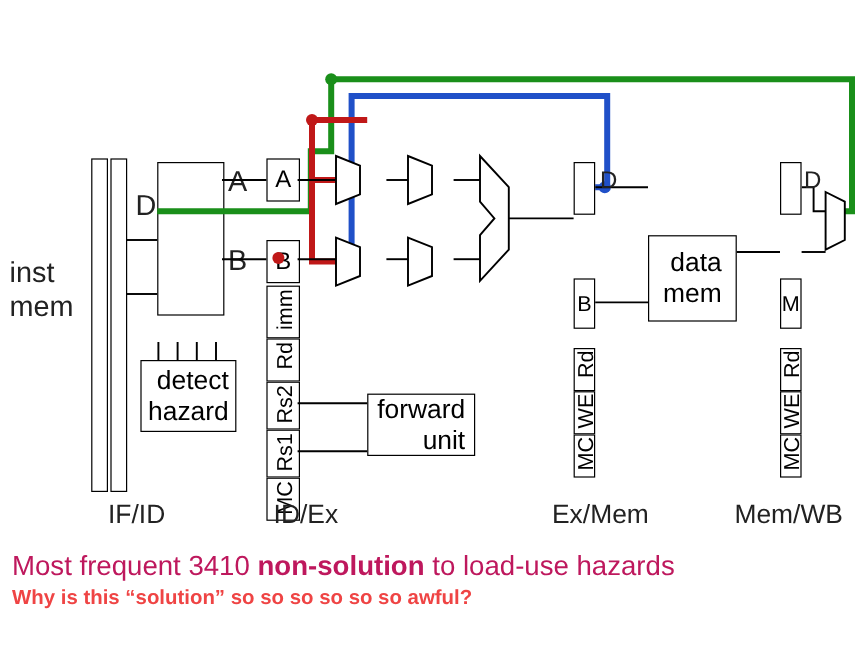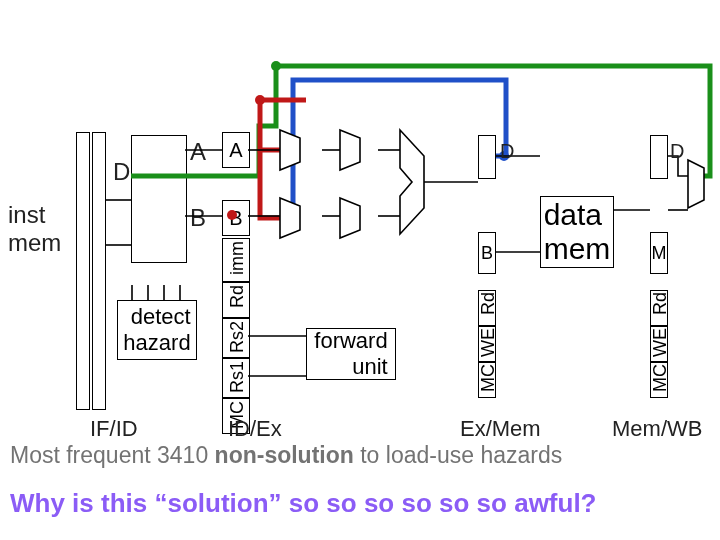--- a/index.html
+++ b/index.html
@@ -4,40 +4,40 @@
 <style>
   html,body{margin:0;padding:0;width:720px;height:540px;background:#fff;font-family:Arial,Helvetica,sans-serif;overflow:hidden}
   .slide{position:relative;width:720px;height:540px}
   .title{position:absolute;left:8px;top:6px;font-size:32px;color:#222;font-weight:400}
   .narrow-reg{position:absolute;border:1.7px solid #000;background:#fff}
   .block{position:absolute;border:1.7px solid #000;background:#fff}
   .block-lbl{position:absolute;font-size:24px;color:#222}
   .small-lbl{font-size:20px}
   .vlabel{position:absolute;font-size:18px;writing-mode:vertical-rl;transform:rotate(180deg);line-height:1}
   .stage-lbl{position:absolute;font-size:22px;color:#222}
-  .footer-1{position:absolute;left:10px;top:442px;font-size:23px;color:#737373}
-  .footer-2{position:absolute;left:10px;top:488px;font-size:26px;color:#8b5cf6;font-weight:bold}
+  .footer-1{position:absolute;left:10px;top:458px;font-size:23px;color:#be185d}
+  .footer-2{position:absolute;left:10px;top:488px;font-size:17px;color:#ef4444;font-weight:bold}
   .pagebox{position:absolute;right:2px;bottom:2px;width:53px;height:40px;background:#fcd9b6;border:none;display:flex;align-items:center;justify-content:center;font-size:17px;color:#333}
   svg{position:absolute;left:0;top:0}
   .wire-thin{stroke:#000;stroke-width:1.6;fill:none}
   .wire-green{stroke:#1a8f1a;stroke-width:5;fill:none}
   .wire-blue{stroke:#2050c8;stroke-width:5;fill:none}
   .wire-red{stroke:#c01818;stroke-width:5;fill:none}
   .dot-blue{fill:#2050c8}
   .dot-red{fill:#c01818}
   .dot-green{fill:#1a8f1a}
 </style>
 </head>
 <body>
 
 <div class="slide">
 
 
   <div class="block" style="left:8px;top:198px;width:60px;height:58px;border:none">
-    <div class="block-lbl" style="left:0;top:3px;white-space:pre;font-size:24px">inst
+    <div class="block-lbl" style="left:0;top:16px;white-space:pre;font-size:24px">inst
 mem</div>
   </div>
 
   <div class="narrow-reg" style="left:76px;top:132px;width:12px;height:276px"></div>
   <div class="narrow-reg" style="left:92px;top:132px;width:12px;height:276px"></div>
 
   <div class="block" style="left:131px;top:135px;width:54px;height:126px"></div>
   <div class="block-lbl" style="left:190px;top:138px">A</div>
   <div class="block-lbl" style="left:190px;top:204px">B</div>
   <div class="block-lbl" style="left:113px;top:158px">D</div>
@@ -117,21 +117,21 @@
   <div class="narrow-reg" style="left:478px;top:290px;width:16px;height:34px">
       <div class="vlabel" style="left:0;top:1px">Rd</div>
     </div>
   <div class="narrow-reg" style="left:478px;top:326px;width:16px;height:34px">
       <div class="vlabel" style="left:0;top:1px">WE</div>
     </div>
   <div class="narrow-reg" style="left:478px;top:362px;width:16px;height:34px">
       <div class="vlabel" style="left:0;top:1px">MC</div>
     </div>
 
-  <div class="block" style="left:540px;top:196px;width:72px;height:70px;display:flex;align-items:center;justify-content:center;white-space:pre;font-size:30px;text-align:left">data
+  <div class="block" style="left:540px;top:196px;width:72px;height:70px;display:flex;align-items:center;justify-content:center;white-space:pre;font-size:22px;text-align:right">data
 mem</div>
 
   <div class="narrow-reg" style="left:650px;top:135px;width:16px;height:42px"></div>
   <div class="block-lbl small-lbl" style="left:670px;top:140px">D</div>
   <div class="narrow-reg" style="left:650px;top:232px;width:16px;height:40px;display:flex;align-items:center;justify-content:center;font-size:18px">M</div>
   <div class="narrow-reg" style="left:650px;top:290px;width:16px;height:34px">
       <div class="vlabel" style="left:0;top:1px">Rd</div>
     </div>
   <div class="narrow-reg" style="left:650px;top:326px;width:16px;height:34px">
       <div class="vlabel" style="left:0;top:1px">WE</div>

